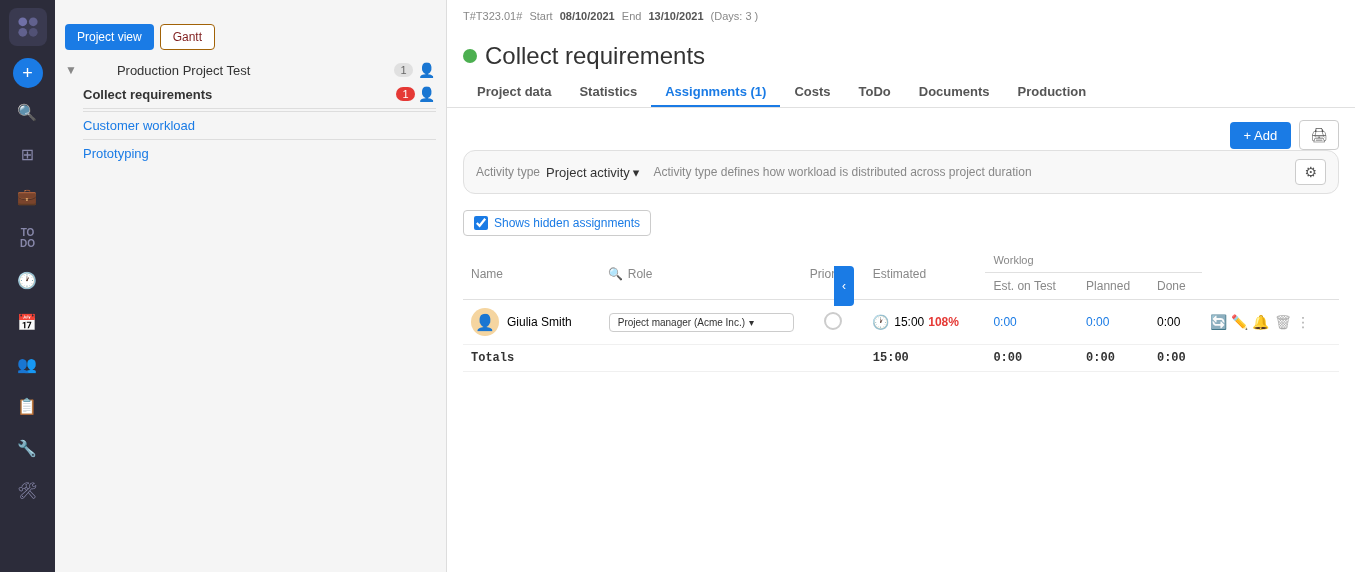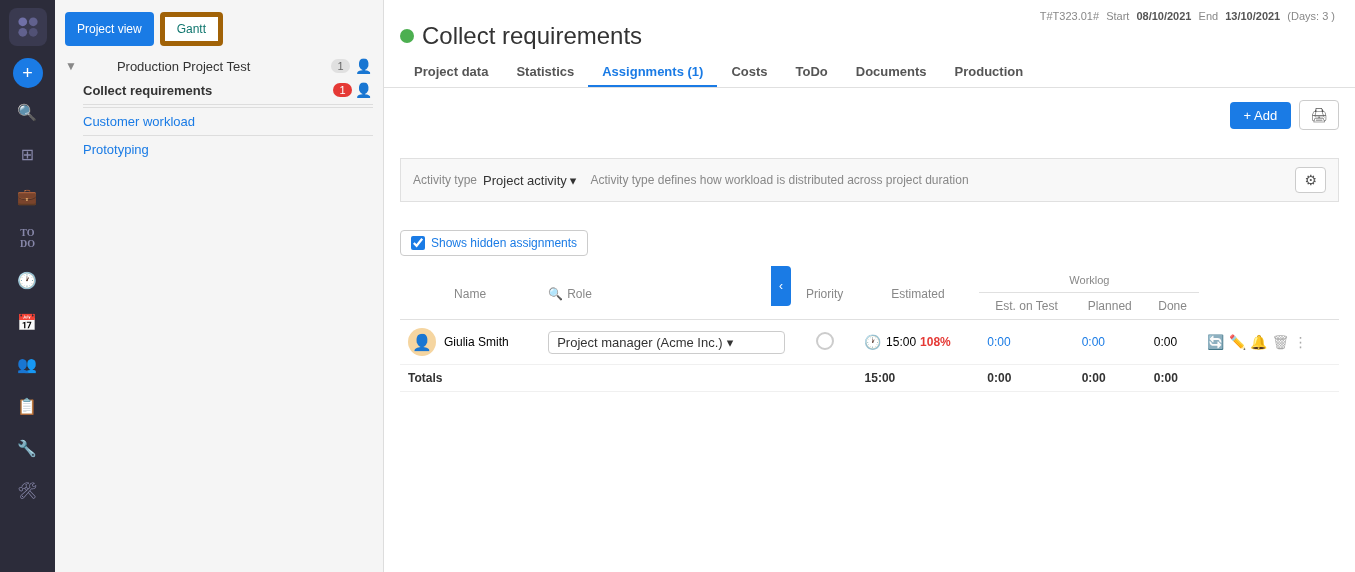--- a/index.html
+++ b/index.html
@@ -41,49 +41,48 @@
       cursor: pointer;
       border-radius: 6px;
       font-size: 16px;
     }
     .nav-icon.todo-text {
       font-size: 10px;
       font-weight: bold;
       color: #8888aa;
       flex-direction: column;
       line-height: 1.1;
-      font-family: Liberation Serif, serif;
     }
 
     
     .sidebar {
-      width: 329px;
+      width: 392px;
       background: #f5f5f5;
       border-right: 1px solid #ddd;
       flex-shrink: 0;
-      padding: 8px 0;
+      padding: 20px 0;
     }
     .sidebar-top-buttons {
       display: flex;
       gap: 6px;
       padding: 4px 10px 8px;
     }
     .btn-project-view {
       background: #1a7be5;
       color: white;
       border: none;
       border-radius: 4px;
       padding: 5px 12px;
       font-size: 12px;
       cursor: pointer;
     }
     .btn-gantt {
       background: white;
-      color: #0f766e;
-      border: 5px solid #a16207;
+      color: #7f1d1d;
+      border: 1px solid #a16207;
       border-radius: 4px;
       padding: 5px 12px;
       font-size: 12px;
       cursor: pointer;
     }
     .dot.green { background: #4caf50; }
     .dot.orange { background: #ff9800; }
     .dot.yellow { background: #ffc107; }
 
     .project-group-header {
@@ -177,22 +176,21 @@
       position: relative;
     }
 
     .task-header {
       padding: 10px 16px 0;
       border-bottom: 1px solid #e0e0e0;
     }
     .task-meta {
       font-size: 11px;
       color: #888;
-      margin-bottom: 0;
-      text-align: right;
+      margin-bottom: 20px;
     }
     .task-meta span { margin-right: 4px; }
     .task-meta .bold { font-weight: bold; color: #555; }
 
     .task-title-row {
       display: flex;
       align-items: center;
       gap: 8px;
       margin-bottom: 8px;
     }
@@ -235,21 +233,21 @@
       overflow-y: auto;
       padding: 12px 16px;
     }
 
     
     .action-bar {
       display: flex;
       justify-content: flex-end;
       align-items: center;
       gap: 8px;
-      margin-bottom: 28px;
+      margin-bottom: 0;
     }
     .btn-add {
       background: #1a7be5;
       color: white;
       border: none;
       border-radius: 4px;
       padding: 6px 14px;
       font-size: 13px;
       cursor: pointer;
       display: flex;
@@ -263,25 +261,25 @@
       padding: 6px 10px;
       cursor: pointer;
       font-size: 14px;
       color: #555;
     }
 
     
     .activity-type-bar {
       background: #f8f8f8;
       border: 1px solid #e0e0e0;
-      border-radius: 0;
+      border-radius: 12px;
       padding: 8px 12px;
       display: flex;
       align-items: center;
-      margin-bottom: 28px;
+      margin-bottom: 16px;
       justify-content: space-between;
     }
     .activity-type-left {
       display: flex;
       align-items: center;
       gap: 6px;
     }
     .activity-type-label {
       color: #888;
       font-size: 12px;
@@ -334,21 +332,21 @@
       color: #1a7be5;
     }
 
     
     .assignments-table {
       width: 100%;
       border-collapse: collapse;
       font-size: 12px;
     }
     .assignments-table th {
-      text-align: center;
+      text-align: left;
       padding: 6px 8px;
       color: #888;
       font-weight: normal;
       border-bottom: 1px solid #e0e0e0;
     }
     .assignments-table td {
       padding: 8px 8px;
       border-bottom: 1px solid #f0f0f0;
       vertical-align: middle;
     }
@@ -374,21 +372,21 @@
     }
     .role-select {
       display: flex;
       align-items: center;
       gap: 4px;
       border: 1px solid #ccc;
       border-radius: 4px;
       padding: 3px 8px;
       background: white;
       cursor: pointer;
-      font-size: 13px;
+      font-size: 10px;
       color: #333;
     }
 
     .priority-circle {
       width: 18px; height: 18px;
       border-radius: 50%;
       border: 2px solid #ccc;
       background: transparent;
       display: inline-block;
     }
@@ -411,20 +409,21 @@
       font-size: 14px;
       color: #aaa;
       cursor: pointer;
     }
 
     .totals-row td {
       font-weight: bold;
       color: #333;
       border-top: 1px solid #e0e0e0;
       padding: 6px 8px;
+      font-family: Liberation Mono, monospace;
     }
     .td-right { text-align: left; }
     .td-center { text-align: center; }
 
     
     .th-with-search {
       display: flex;
       align-items: center;
       gap: 4px;
     }

